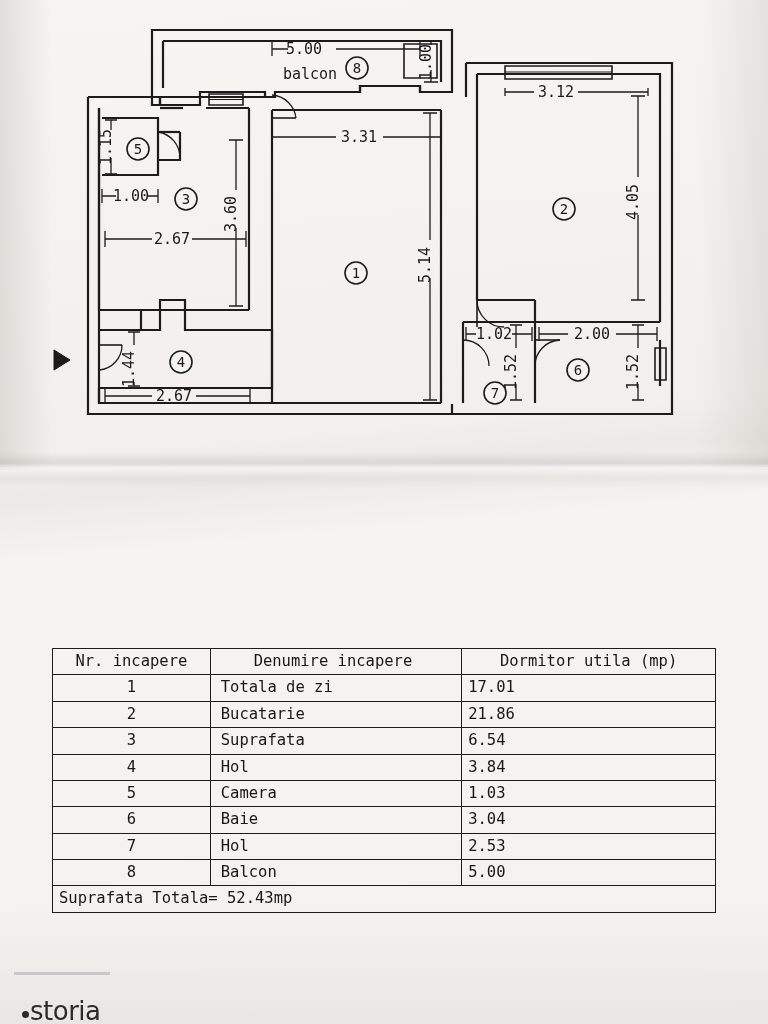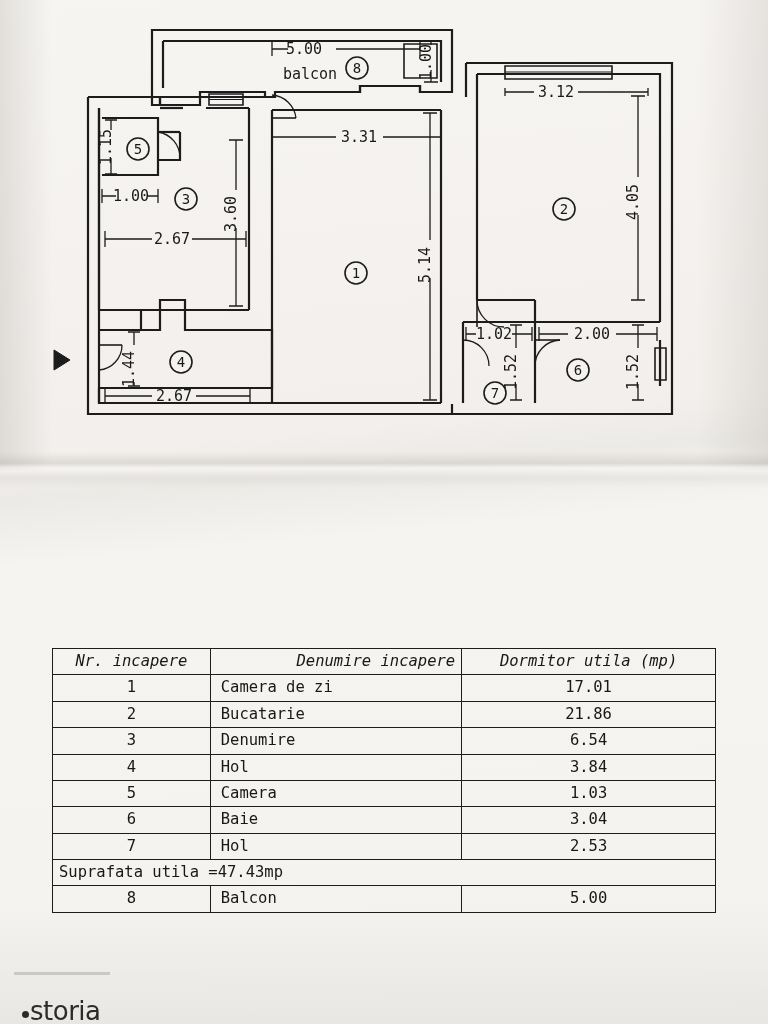--- a/index.html
+++ b/index.html
@@ -80,27 +80,26 @@
     background: transparent;
   }
   .legend th, .legend td {
     border: 1.6px solid #1d1d1d;
     padding: 3px 6px;
     line-height: 1.25;
     font-weight: normal;
   }
   .legend th {
     text-align: left;
-    font-style: italic;
   }
   .col-nr { width: 152px; text-align: center; }
   .col-name { width: 250px; text-align: left; }
-  .col-area { width: 258px; text-align: center; }
+  .col-area { width: 258px; }
   .legend th.col-nr, .legend th.col-area { text-align: center; }
-  .legend th.col-name { text-align: right; padding-left: 0; }
+  .legend th.col-name { text-align: center; padding-left: 0; }
   .legend td.col-name { padding-left: 10px; }
   .summary-cell {
     text-align: left;
     padding-left: 90px;
   }
   .summary-cell-2 {
     text-align: left;
     padding-left: 90px;
   }
 
@@ -310,31 +309,31 @@
     <thead>
       <tr>
         <th class="col-nr">Nr. incapere</th>
         <th class="col-name">Denumire incapere</th>
         <th class="col-area">Dormitor utila (mp)</th>
       </tr>
     </thead>
     <tbody>
       <tr>
         <td class="col-nr">1</td>
-        <td class="col-name">Camera de zi</td>
+        <td class="col-name">Totala de zi</td>
         <td class="col-area">17.01</td>
       </tr>
       <tr>
         <td class="col-nr">2</td>
         <td class="col-name">Bucatarie</td>
         <td class="col-area">21.86</td>
       </tr>
       <tr>
         <td class="col-nr">3</td>
-        <td class="col-name">Denumire</td>
+        <td class="col-name">Suprafata</td>
         <td class="col-area">6.54</td>
       </tr>
       <tr>
         <td class="col-nr">4</td>
         <td class="col-name">Hol</td>
         <td class="col-area">3.84</td>
       </tr>
       <tr>
         <td class="col-nr">5</td>
         <td class="col-name">Camera</td>
@@ -344,26 +343,26 @@
         <td class="col-nr">6</td>
         <td class="col-name">Baie</td>
         <td class="col-area">3.04</td>
       </tr>
       <tr>
         <td class="col-nr">7</td>
         <td class="col-name">Hol</td>
         <td class="col-area">2.53</td>
       </tr>
       <tr>
-        <td class="summary-cell" colspan="3">Suprafata utila =47.43mp</td>
-      </tr>
-      <tr>
         <td class="col-nr">8</td>
         <td class="col-name">Balcon</td>
         <td class="col-area">5.00</td>
+      </tr>
+      <tr>
+        <td class="summary-cell-2" colspan="3">Suprafata Totala= 52.43mp</td>
       </tr>
     </tbody>
   </table>
 
   <div class="wm-line"></div>
   <div class="watermark">
     <span class="dot"></span><span>storia</span>
   </div>
 
 </div>

